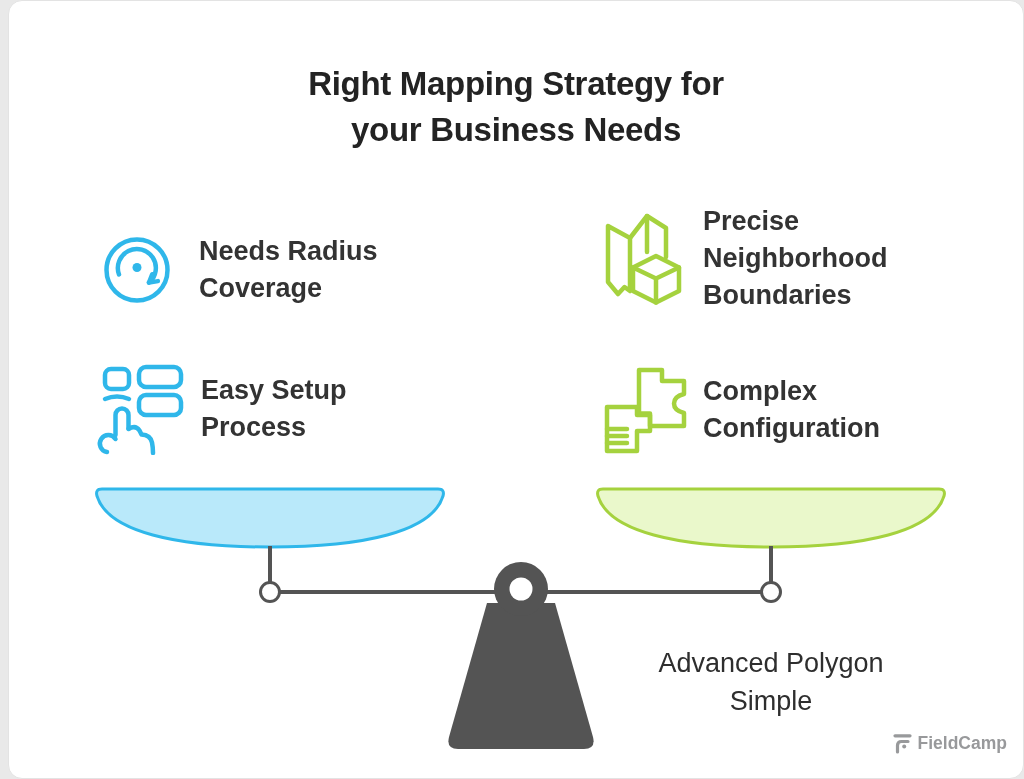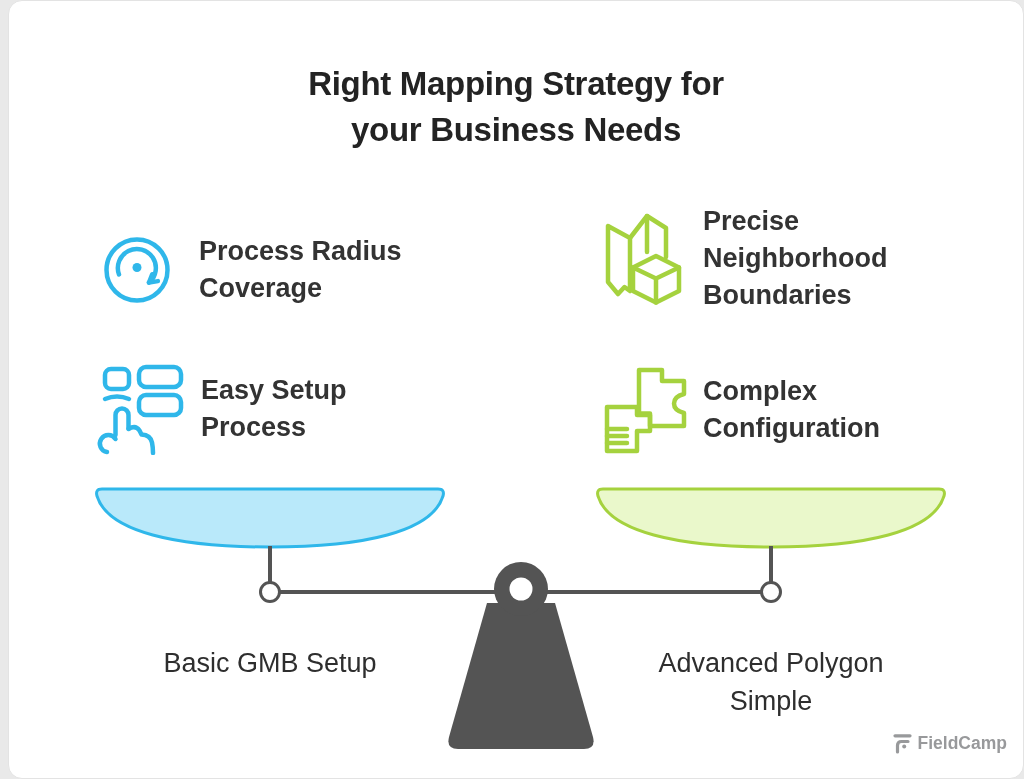--- a/index.html
+++ b/index.html
@@ -101,21 +101,21 @@
   </h1>
 
   <div class="feature f-l1">
     <svg class="icon-cyan" viewBox="0 0 72 72" width="72" height="72">
       <circle class="st" cx="36" cy="36" r="30.5"></circle>
       <circle class="fl" cx="36" cy="33.5" r="4.5"></circle>
       <path class="st" d="M18,40.5 A19,19 0 1 1 48,48.6"></path>
       <path class="st" d="M56.9,47.1 L48,48.6 L51.2,40.2"></path>
     </svg>
     <div class="ftext">
-      <span>Process Radius</span>
+      <span>Needs Radius</span>
       <span>Coverage</span>
     </div>
   </div>
 
   <div class="feature f-l2">
     <svg class="icon-cyan" viewBox="0 0 90 92" width="90" height="92">
       <rect class="st" x="10" y="6" width="24" height="20" rx="6"></rect>
       <rect class="st" x="44" y="4" width="42" height="20" rx="7"></rect>
       <rect class="st" x="44" y="32" width="42" height="20" rx="7"></rect>
       <path class="st" d="M10,36 Q22,31 34,36"></path>
@@ -169,23 +169,20 @@
 
   <svg class="fulcrum" width="156" height="192" viewBox="0 0 156 192">
     <path class="metal" d="M44,42 L112,42 L150,176 Q153,188 141,188 L15,188 Q3,188 6,176 Z"></path>
     <circle class="metal" cx="78" cy="28" r="27"></circle>
     <circle cx="78" cy="28" r="11.5" fill="#ffffff"></circle>
   </svg>
 
   <div class="pivot pivot-left"></div>
   <div class="pivot pivot-right"></div>
 
-  <div class="pan-label pan-label-left">
-    <span>Basic GMB Setup</span>
-  </div>
   <div class="pan-label pan-label-right">
     <span>Advanced Polygon</span>
     <span>Simple</span>
   </div>
 
   <div class="brand">
     <svg class="brand-mark" viewBox="0 0 22 22" width="22" height="22">
       <path d="M4,3.8 H19"></path>
       <path d="M17,9.5 H10.5 Q6.5,9.5 6.5,13.5 V20"></path>
       <circle cx="13.2" cy="14.6" r="2"></circle>

